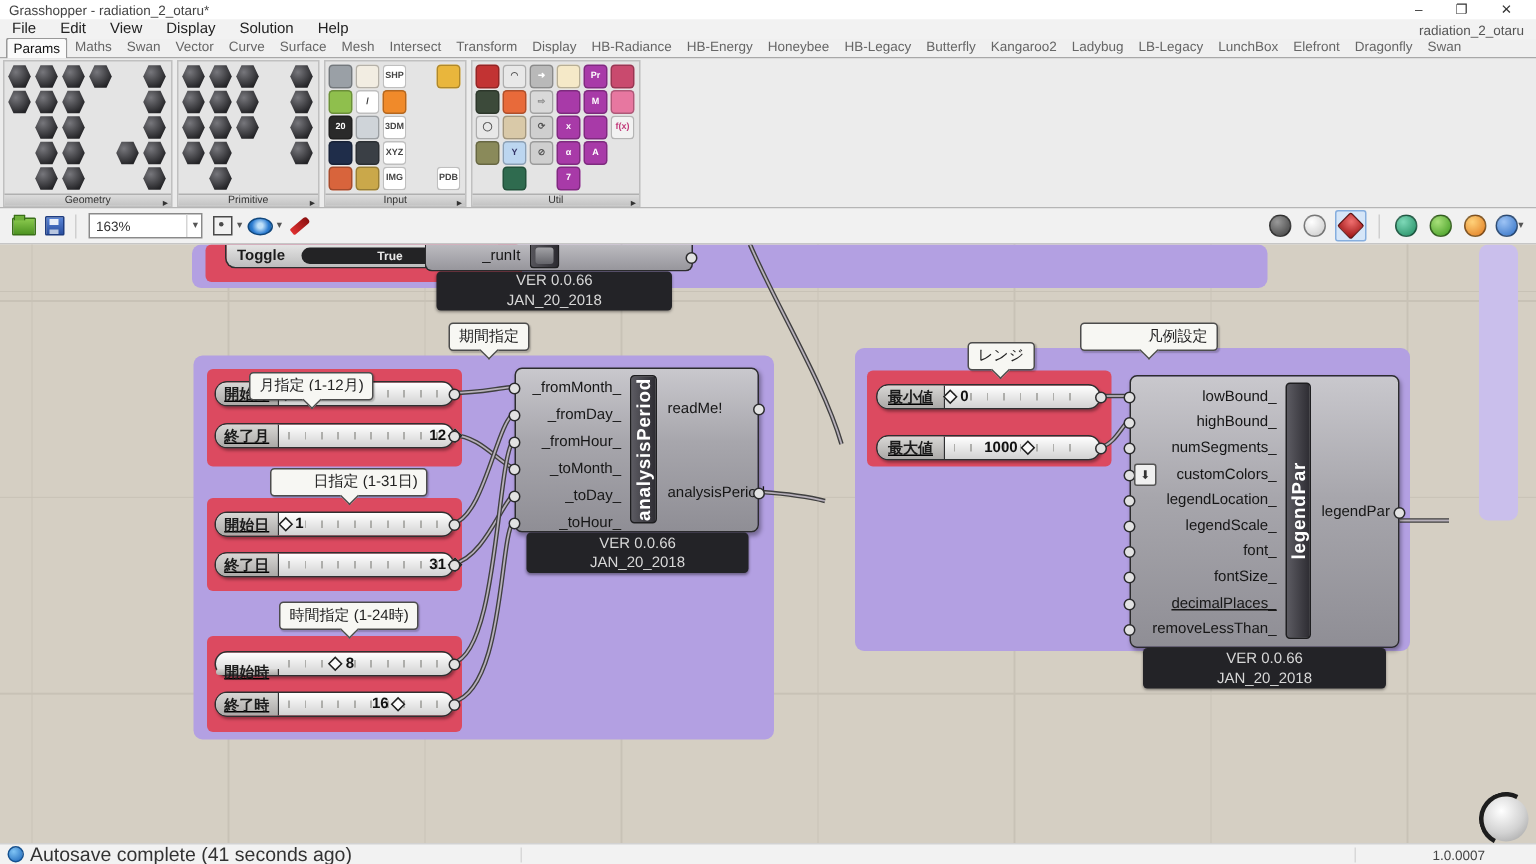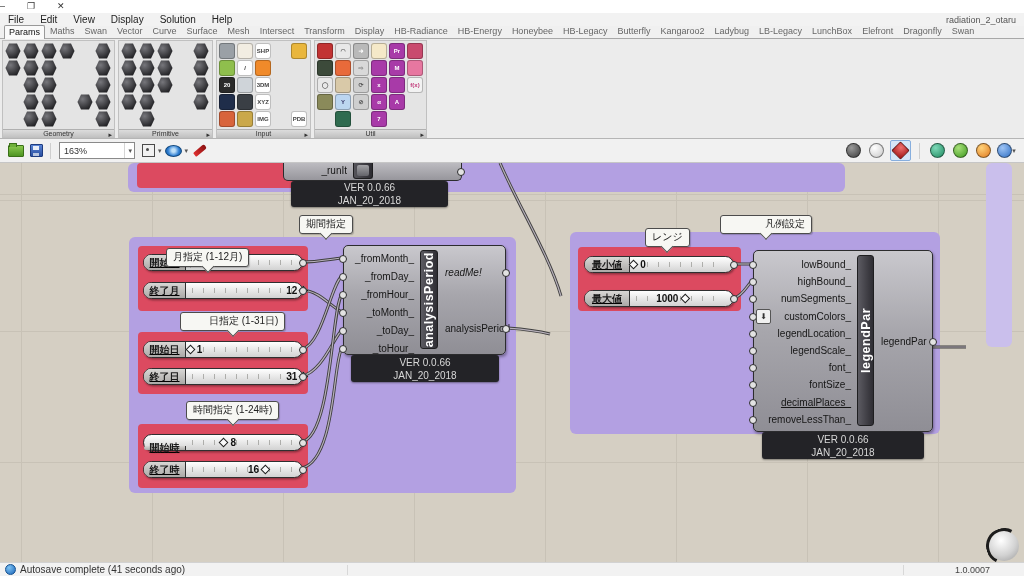--- a/index.html
+++ b/index.html
@@ -94,30 +94,31 @@
   .t-label{width:46px;text-align:center;font-size:10px;font-weight:bold;color:#1b1b1b;}
   .t-value{margin-left:4px;width:118px;height:11px;background:#232325;border-radius:6px;color:#e8e8e8;font-size:8px;font-weight:bold;display:flex;align-items:center;justify-content:center;}
   .pcomp{position:absolute;z-index:3;background:linear-gradient(180deg,#bcbbc0,#97969c);border:1.5px solid #2c2c2e;border-top:none;border-radius:0 0 5px 5px;box-sizing:border-box;}
   .pbar{position:absolute;background:linear-gradient(90deg,#56555b,#2c2b31);border:1px solid #1e1e20;border-top:none;border-radius:0 0 3px 3px;box-sizing:border-box;}
   .pbar-icon{position:absolute;left:3px;bottom:2px;width:12px;height:11px;background:linear-gradient(#a2a2a6,#64646a);border-radius:2px;}
   .navsphere{position:absolute;z-index:6;width:30px;height:30px;border-radius:50%;background:radial-gradient(circle at 40% 32%,#ffffff,#d2d2d2 55%,#9a9a9a);}
   .navsphere::before{content:"";position:absolute;inset:-3px;border-radius:50%;border:3px solid transparent;border-top-color:#1d1d1d;border-left-color:#1d1d1d;transform:rotate(-18deg);}
   
   .statusbar{position:absolute;left:0;top:562px;width:100%;height:14px;background:#f2f2f2;border-top:1px solid #d2d2d2;display:flex;align-items:center;box-sizing:border-box;}
   .st-ico{width:9px;height:9px;border-radius:50%;background:radial-gradient(circle at 35% 30%,#7fc4f5,#1a64b8);border:1px solid #14508f;margin:0 4px 0 5px;}
-  .st-text{font-size:10px;color:#333;}
+  .st-text{font-size:13px;color:#333;}
   .st-sep{position:absolute;top:2px;width:1px;height:10px;background:#d8d8d8;}
   .st-version{position:absolute;right:34px;font-size:9px;color:#444;}
 </style>
 </head>
 <body>
 
 <div class="screen">
 
   <div class="titlebar">
+    <span class="wtitle">Grasshopper - radiation_2_otaru*</span>
     <div class="wincontrols">
       <span class="winbtn win-min"></span>
       <span class="winbtn win-max"></span>
       <span class="winbtn win-close"></span>
     </div>
   </div>
 
   <div class="menubar">
       <span class="menu-item">File</span>
       <span class="menu-item">Edit</span>
@@ -408,20 +409,24 @@
         <path d="M734,101 C741,101 747,101 752,101" fill="none" stroke="#b7b0ba" stroke-width="1.2"></path>
         <path d="M734,135 C743,133 748,121 752,118" fill="none" stroke="#3f3f3f" stroke-width="3"></path>
         <path d="M734,135 C743,133 748,121 752,118" fill="none" stroke="#b7b0ba" stroke-width="1.2"></path>
         <path d="M500,0 C518,42 549,92 561,133" fill="none" stroke="#3f3f3f" stroke-width="3"></path>
         <path d="M500,0 C518,42 549,92 561,133" fill="none" stroke="#b7b0ba" stroke-width="1.2"></path>
         <path d="M507,165 C521,166 538,168 550,171" fill="none" stroke="#3f3f3f" stroke-width="3"></path>
         <path d="M507,165 C521,166 538,168 550,171" fill="none" stroke="#b7b0ba" stroke-width="1.2"></path>
         <path d="M933,184 C944,184 955,184 966,184" fill="none" stroke="#3f3f3f" stroke-width="3"></path>
         <path d="M933,184 C944,184 955,184 966,184" fill="none" stroke="#b7b0ba" stroke-width="1.2"></path>
       </svg>
+      <div class="toggle-comp" style="left: 150px; top: 0px; width: 183px; height: 16px;">
+        <span class="t-label">Toggle</span>
+        <div class="t-value">True</div>
+      </div>
       <div class="pcomp" style="left: 283px; top: 0px; width: 179px; height: 18px;">
         <div class="port in" style="left: 2px; top: 1px; width: 61px;">_runIt</div>
         <div class="pbar" style="left: 69px; top: 0px; width: 20px; height: 16px;">
           <div class="pbar-icon"></div>
         </div>
         <div class="nub" style="right: -4px; top: 5px;"></div>
       </div>
       <div class="banner" style="left: 291px; top: 18px; width: 157px; height: 26px;">
         <span>VER 0.0.66</span>
         <span>JAN_20_2018</span>
@@ -523,21 +528,21 @@
         <div class="nub" style="left: -5px; top: 45px;"></div>
         <div class="port in" style="left: 3px; width: 67px; top: 60px;">_toMonth_</div>
         <div class="nub" style="left: -5px; top: 63px;"></div>
         <div class="port in" style="left: 3px; width: 67px; top: 78px;">_toDay_</div>
         <div class="nub" style="left: -5px; top: 81px;"></div>
         <div class="port in" style="left: 3px; width: 67px; top: 96px;">_toHour_</div>
         <div class="nub" style="left: -5px; top: 99px;"></div>
         <div class="cbar" style="left: 76px; top: 4px; width: 18px; height: 99px;">
           <span class="vtext">analysisPeriod</span>
         </div>
-        <div class="port out" style="left: 101px; top: 20px; font-style: italic;">readMe!</div>
+        <div class="port out" style="left: 101px; top: 20px;">readMe!</div>
         <div class="nub" style="right: -5px; top: 23px;"></div>
         <div class="port out" style="left: 101px; top: 76px;">analysisPeriod</div>
         <div class="nub" style="right: -5px; top: 79px;"></div>
       </div>
       <div class="banner" style="left: 351px; top: 192px; width: 148px; height: 27px;">
         <span>VER 0.0.66</span>
         <span>JAN_20_2018</span>
       </div>
       <div class="comp" style="left: 753px; top: 87px; width: 180px; height: 182px;">
         <div class="port in" style="left: 3px; width: 94px; top: 7px;">lowBound_</div>

